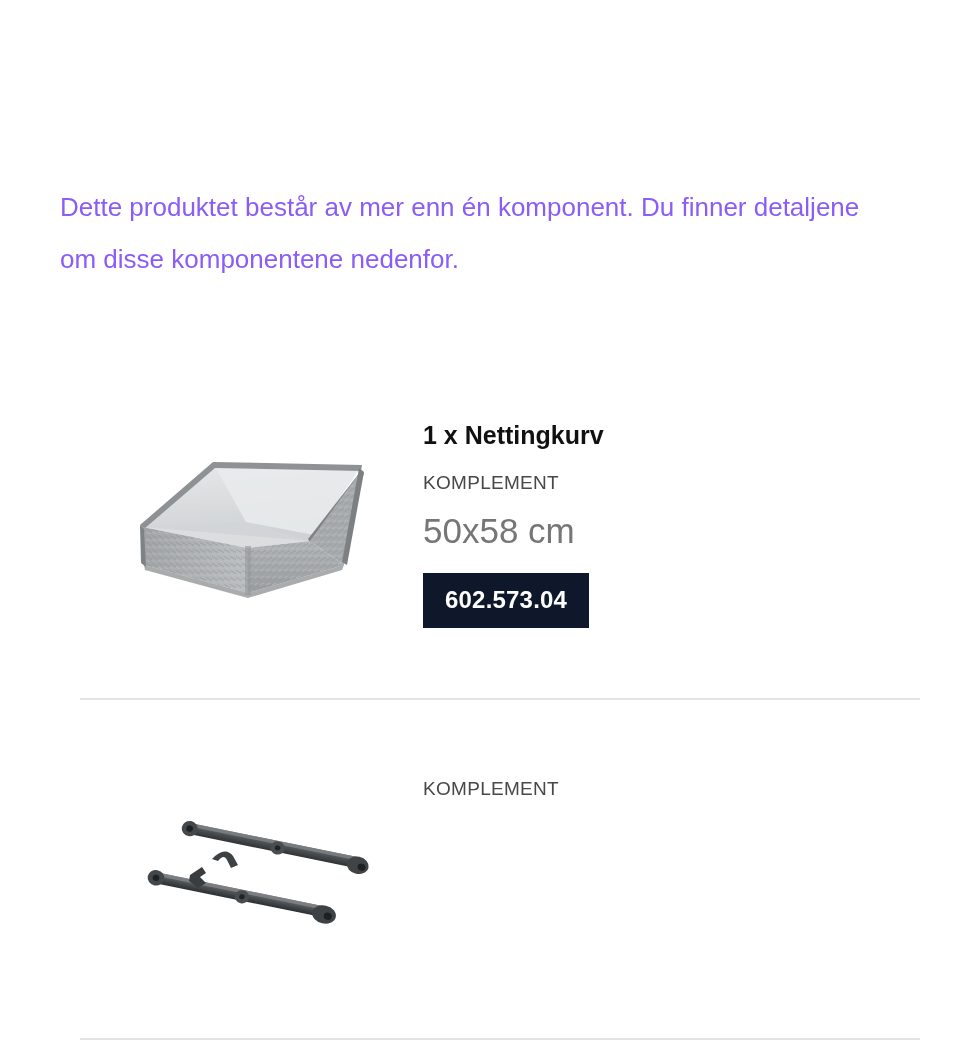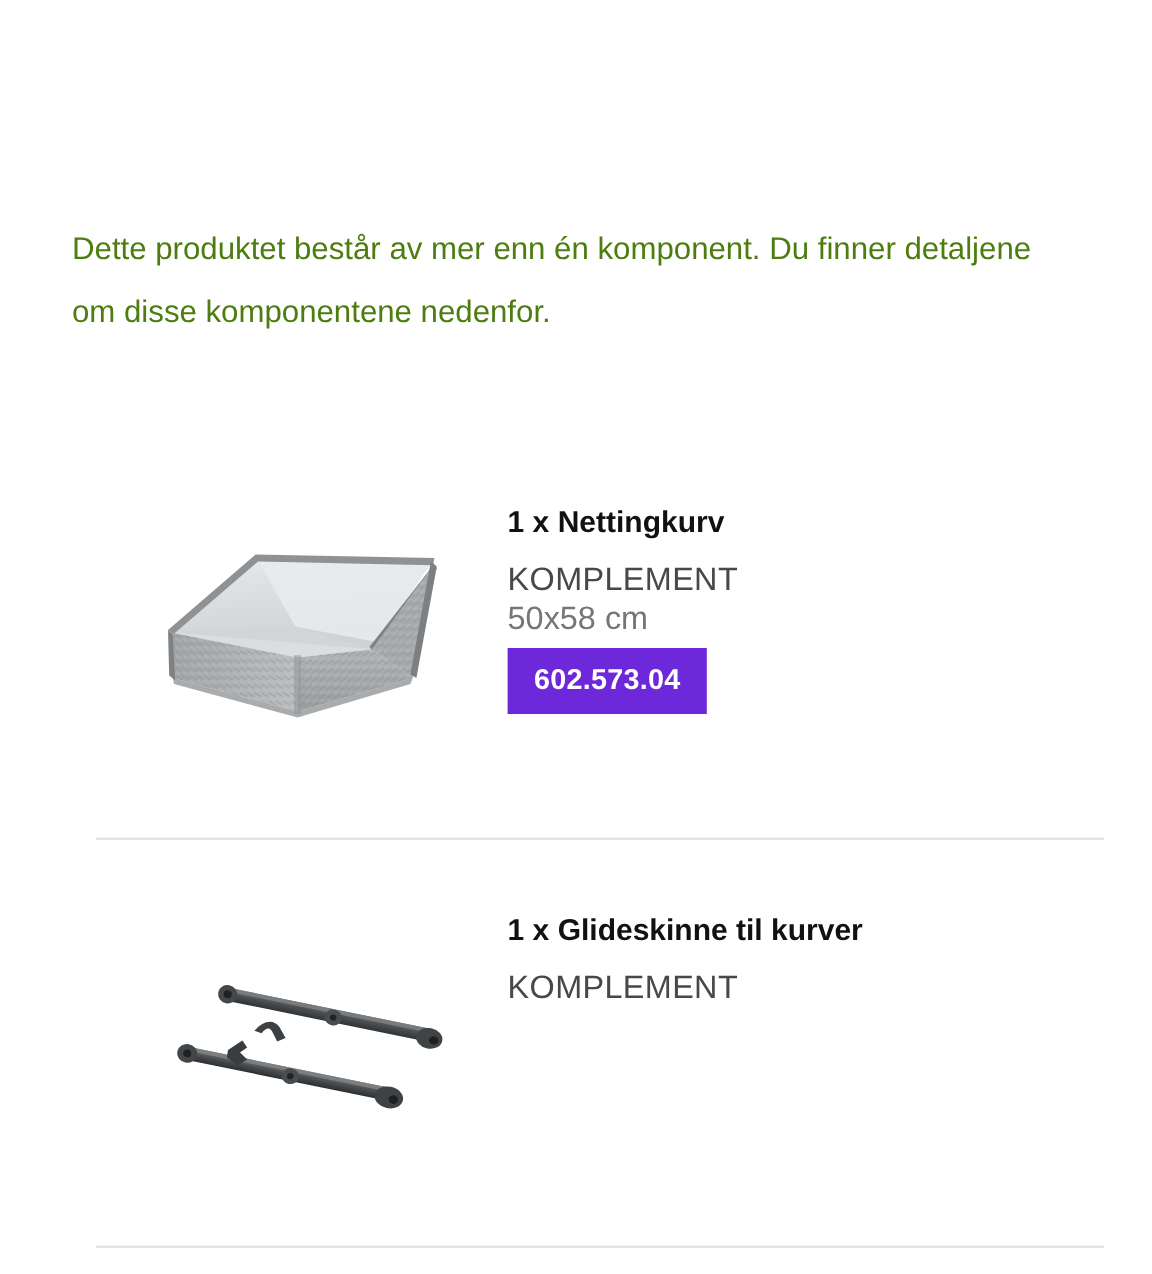--- a/index.html
+++ b/index.html
@@ -36,21 +36,21 @@
     white-space: nowrap;
   }
 
   .section-intro {
     position: absolute;
     left: 60px;
     top: 155px;
     width: 840px;
     font-size: 26px;
     line-height: 52px;
-    color: #4d7c0f;
+    color: #8b5cf6;
     font-weight: normal;
   }
 
   
   .component-list {
     position: absolute;
     left: 0;
     top: 360px;
     width: 960px;
     padding-left: 20px;
@@ -82,38 +82,39 @@
   .component-title {
     font-size: 25px;
     line-height: 34px;
     font-weight: bold;
     color: #111111;
     white-space: nowrap;
   }
 
   .component-series {
     margin-top: 15px;
-    font-size: 27px;
+    font-size: 19px;
     line-height: 32px;
     color: #484848;
     font-weight: normal;
     letter-spacing: 0.3px;
   }
 
   .component-size {
-    font-size: 27px;
+    margin-top: 16px;
+    font-size: 35px;
     line-height: 32px;
     color: #767676;
     font-weight: normal;
   }
 
   .article-badge {
     display: inline-block;
-    margin-top: 9px;
-    background: #6d28d9;
+    margin-top: 26px;
+    background: #0f172a;
     color: #ffffff;
     font-size: 24px;
     font-weight: bold;
     line-height: 1;
     padding: 15px 22px 16px 22px;
     letter-spacing: 0.2px;
   }
 
   .row-divider {
     position: absolute;
@@ -245,21 +246,20 @@
             <ellipse cx="202" cy="145" rx="4" ry="3.6" fill="#1d2022"></ellipse>
           </g>
 
           <path d="M84 104 C92 95 100 94 105 101 L110 110 L103 113 L99 105 C97 101 94 101 90 106 Z" fill="#3e4144"></path>
 
           <path d="M62 120 L74 112 L78 118 L72 122 L78 128 L70 133 L61 126 Z" fill="#3a3d40"></path>
         </svg>
       </div>
 
       <div class="component-info">
-        <div class="component-title">1 x Glideskinne til kurver</div>
         <div class="component-series">KOMPLEMENT</div>
       </div>
 
       <div class="row-divider"></div>
     </div>
 
   </div>
 </div>
 
 </body></html>

